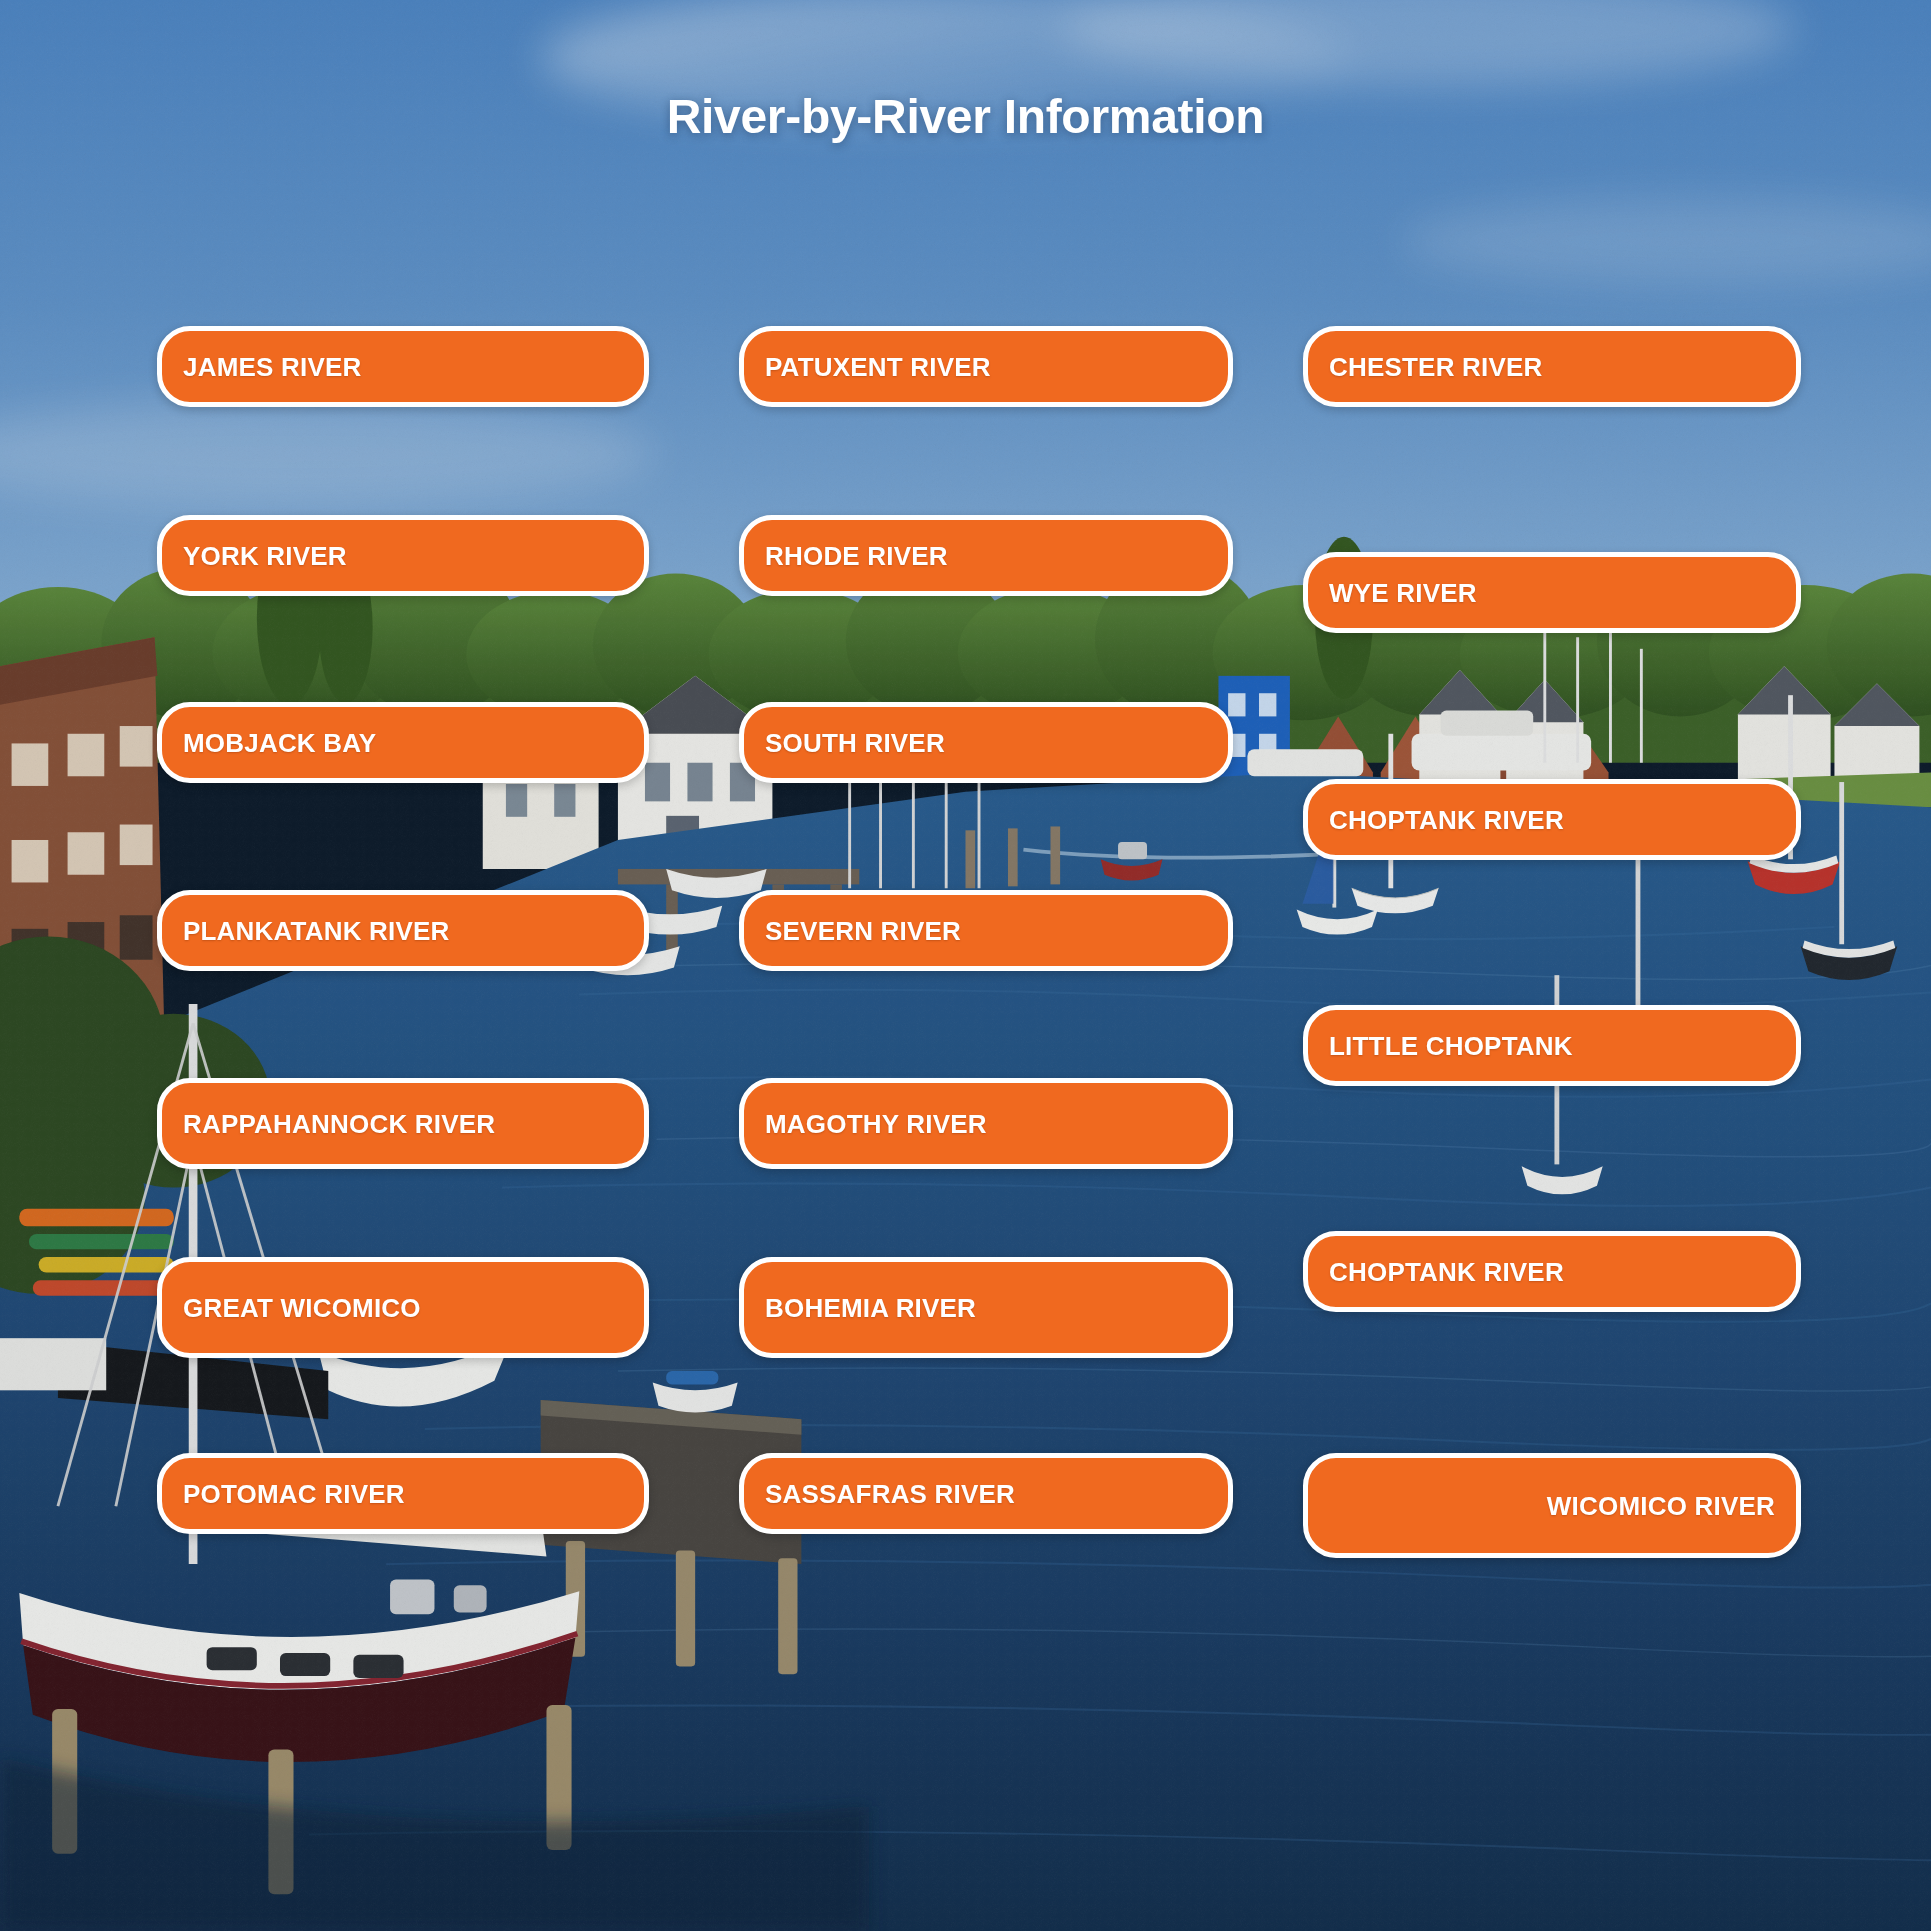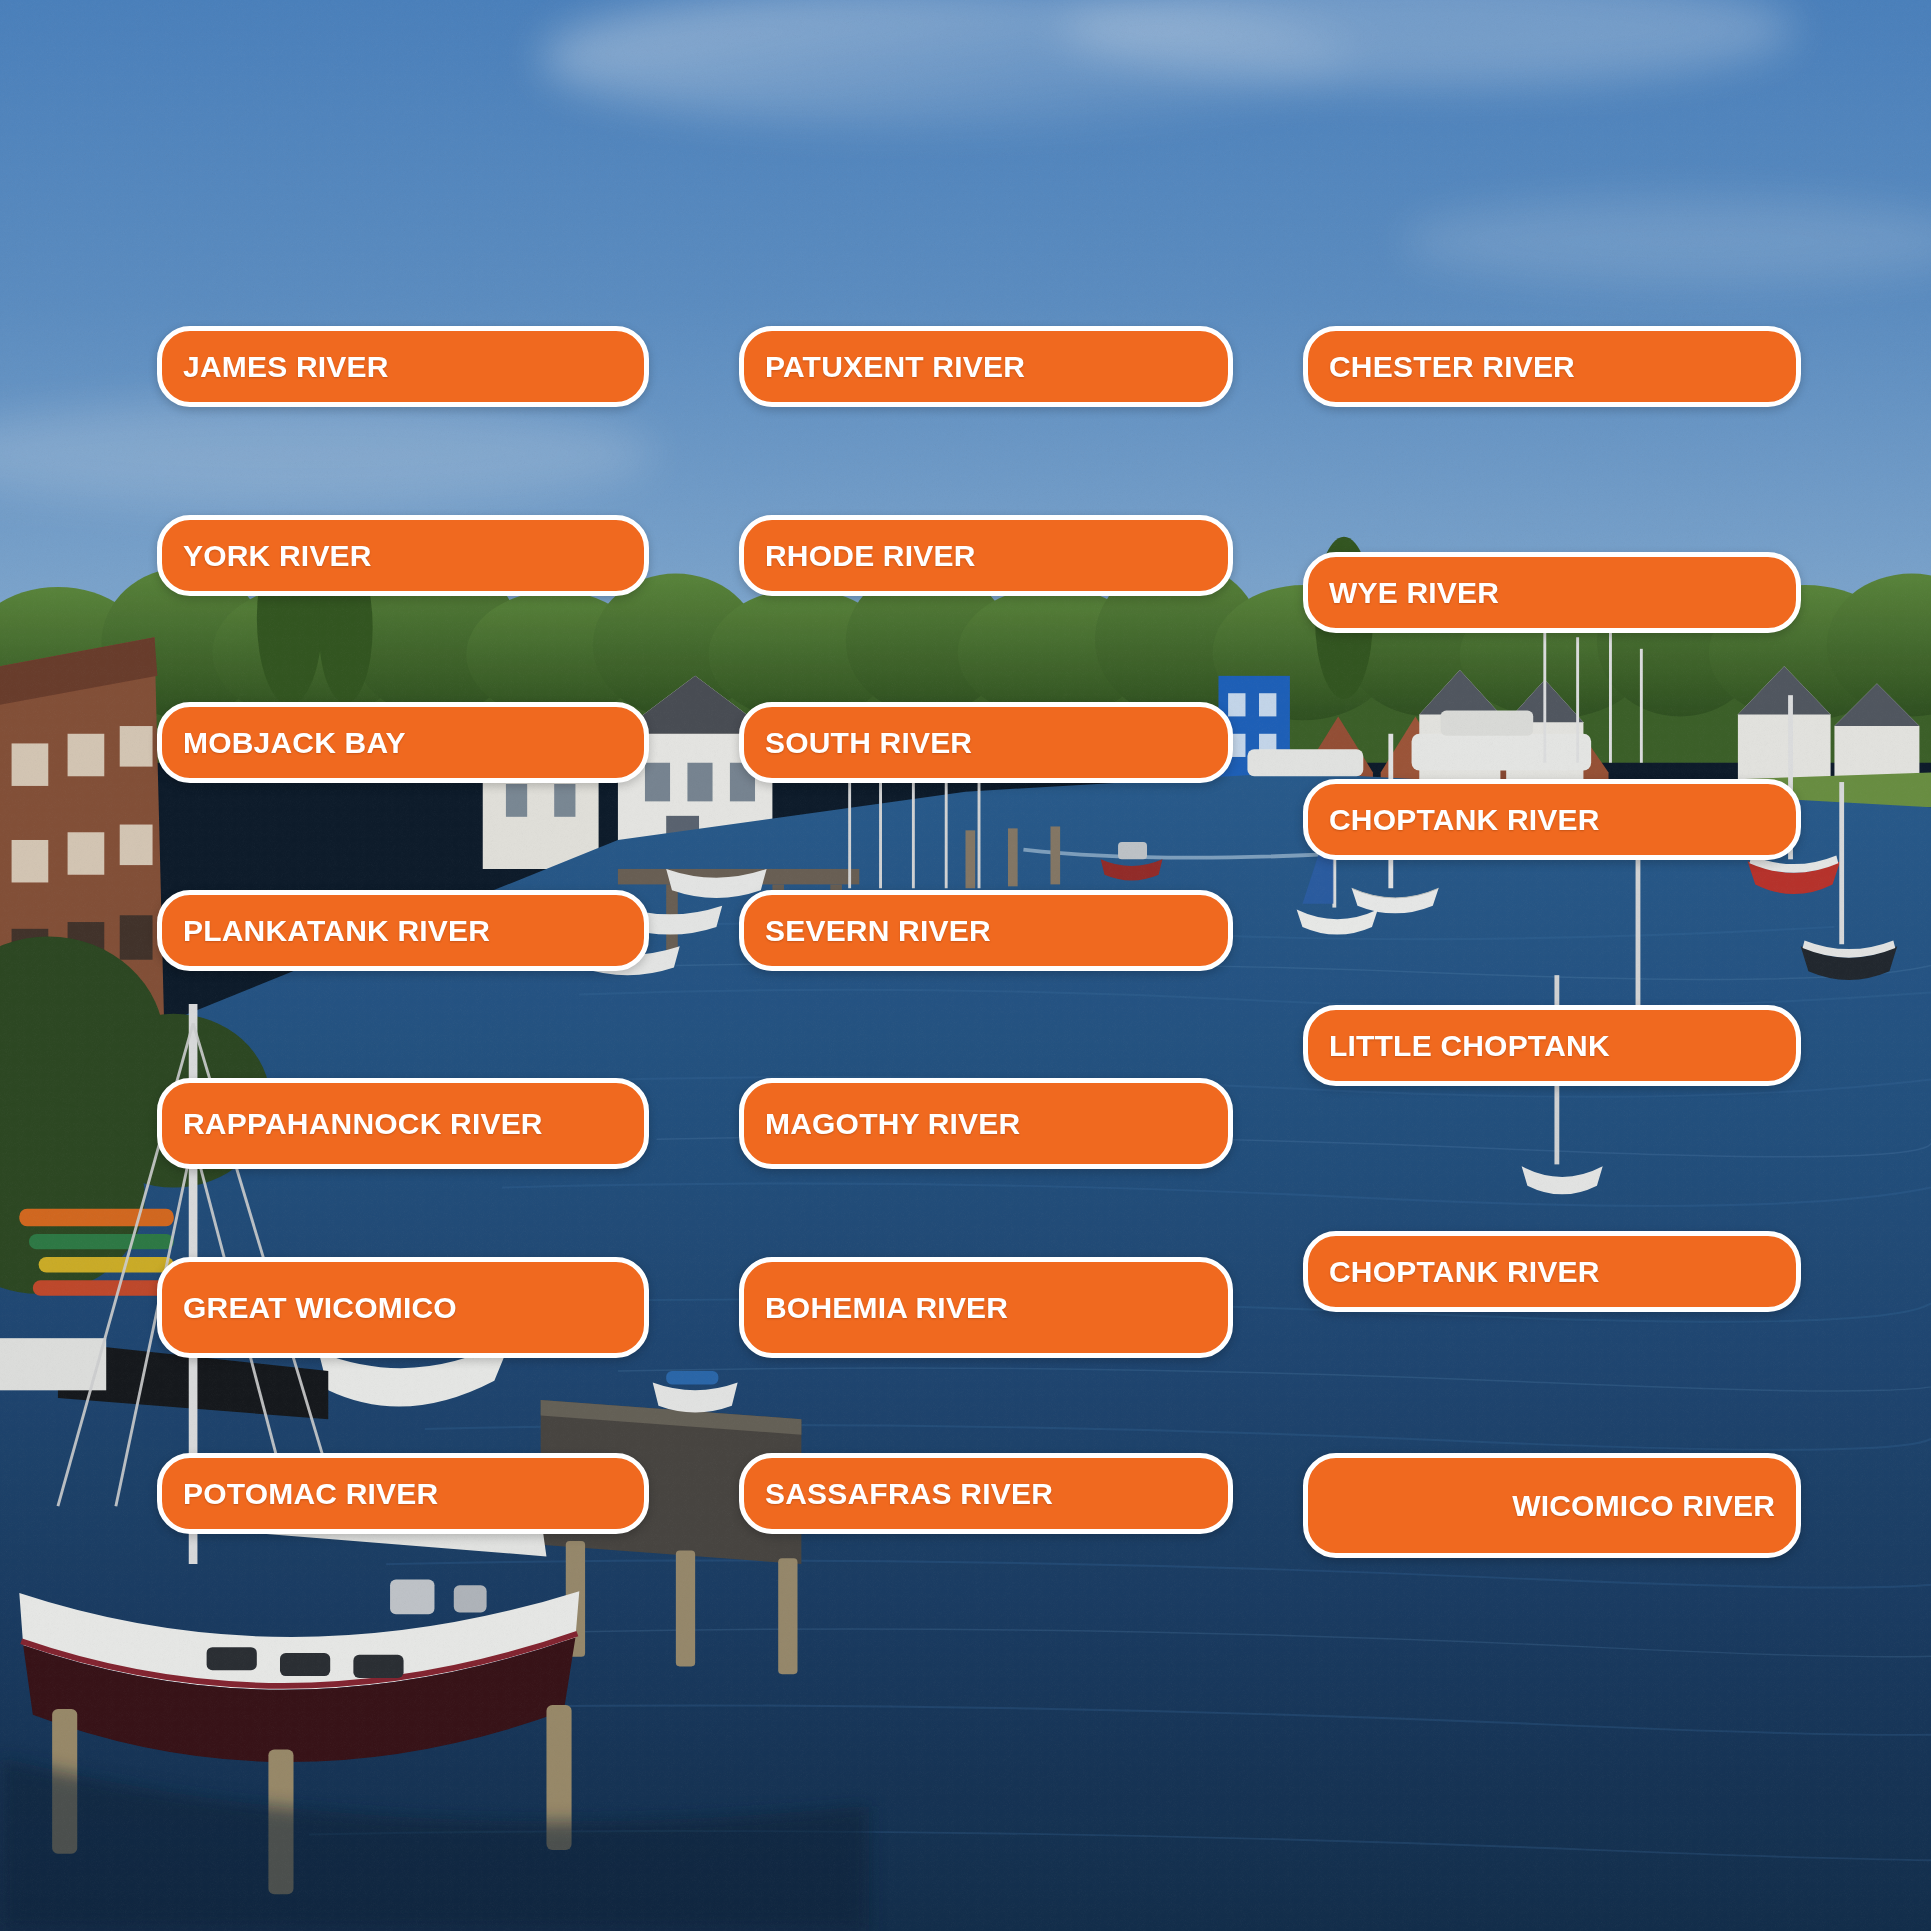--- a/index.html
+++ b/index.html
@@ -35,21 +35,21 @@
     box-sizing:border-box;
     background:#F0691F;
     border:5.8px solid #ffffff;
     border-radius:33px;
     display:flex;align-items:center;
     padding:0 21px;
     box-shadow:0 2.9px 9.7px rgba(0,0,0,.20);
   }
   .pill span{
     color:#ffffff;
-    font-size:30px;
+    font-size:26px;
     font-weight:700;
     letter-spacing:0.2px;
     white-space:nowrap;
     line-height:1;
     text-shadow:0 1px 1.9px rgba(120,45,10,.35);
   }
   
   .r1{top:326px;height:81px;}
   .r2{top:515px;height:81px;}
   .r3{top:702px;height:81px;}
@@ -368,20 +368,21 @@
         <rect x="566" y="1766" width="26" height="150" rx="6"></rect>
       </g>
     </g>
 
     <path d="M0 1820 Q400 1920 900 1870 L900 2000 L0 2000 Z" fill="#0E2239" opacity=".55" filter="url(#soft)"></path>
 
     <rect x="0" y="0" width="2000" height="2000" fill="#0A1C33" opacity="0.06"></rect>
     <rect x="0" y="0" width="2000" height="2000" filter="url(#grain)" opacity="0.055"></rect>
   </svg>
 
+  <div id="title">River-by-River Information</div>
 
   <div class="col" id="col1">
     <div class="pill r1">
       <span>JAMES RIVER</span>
     </div>
     <div class="pill r2">
       <span>YORK RIVER</span>
     </div>
     <div class="pill r3">
       <span>MOBJACK BAY</span>

